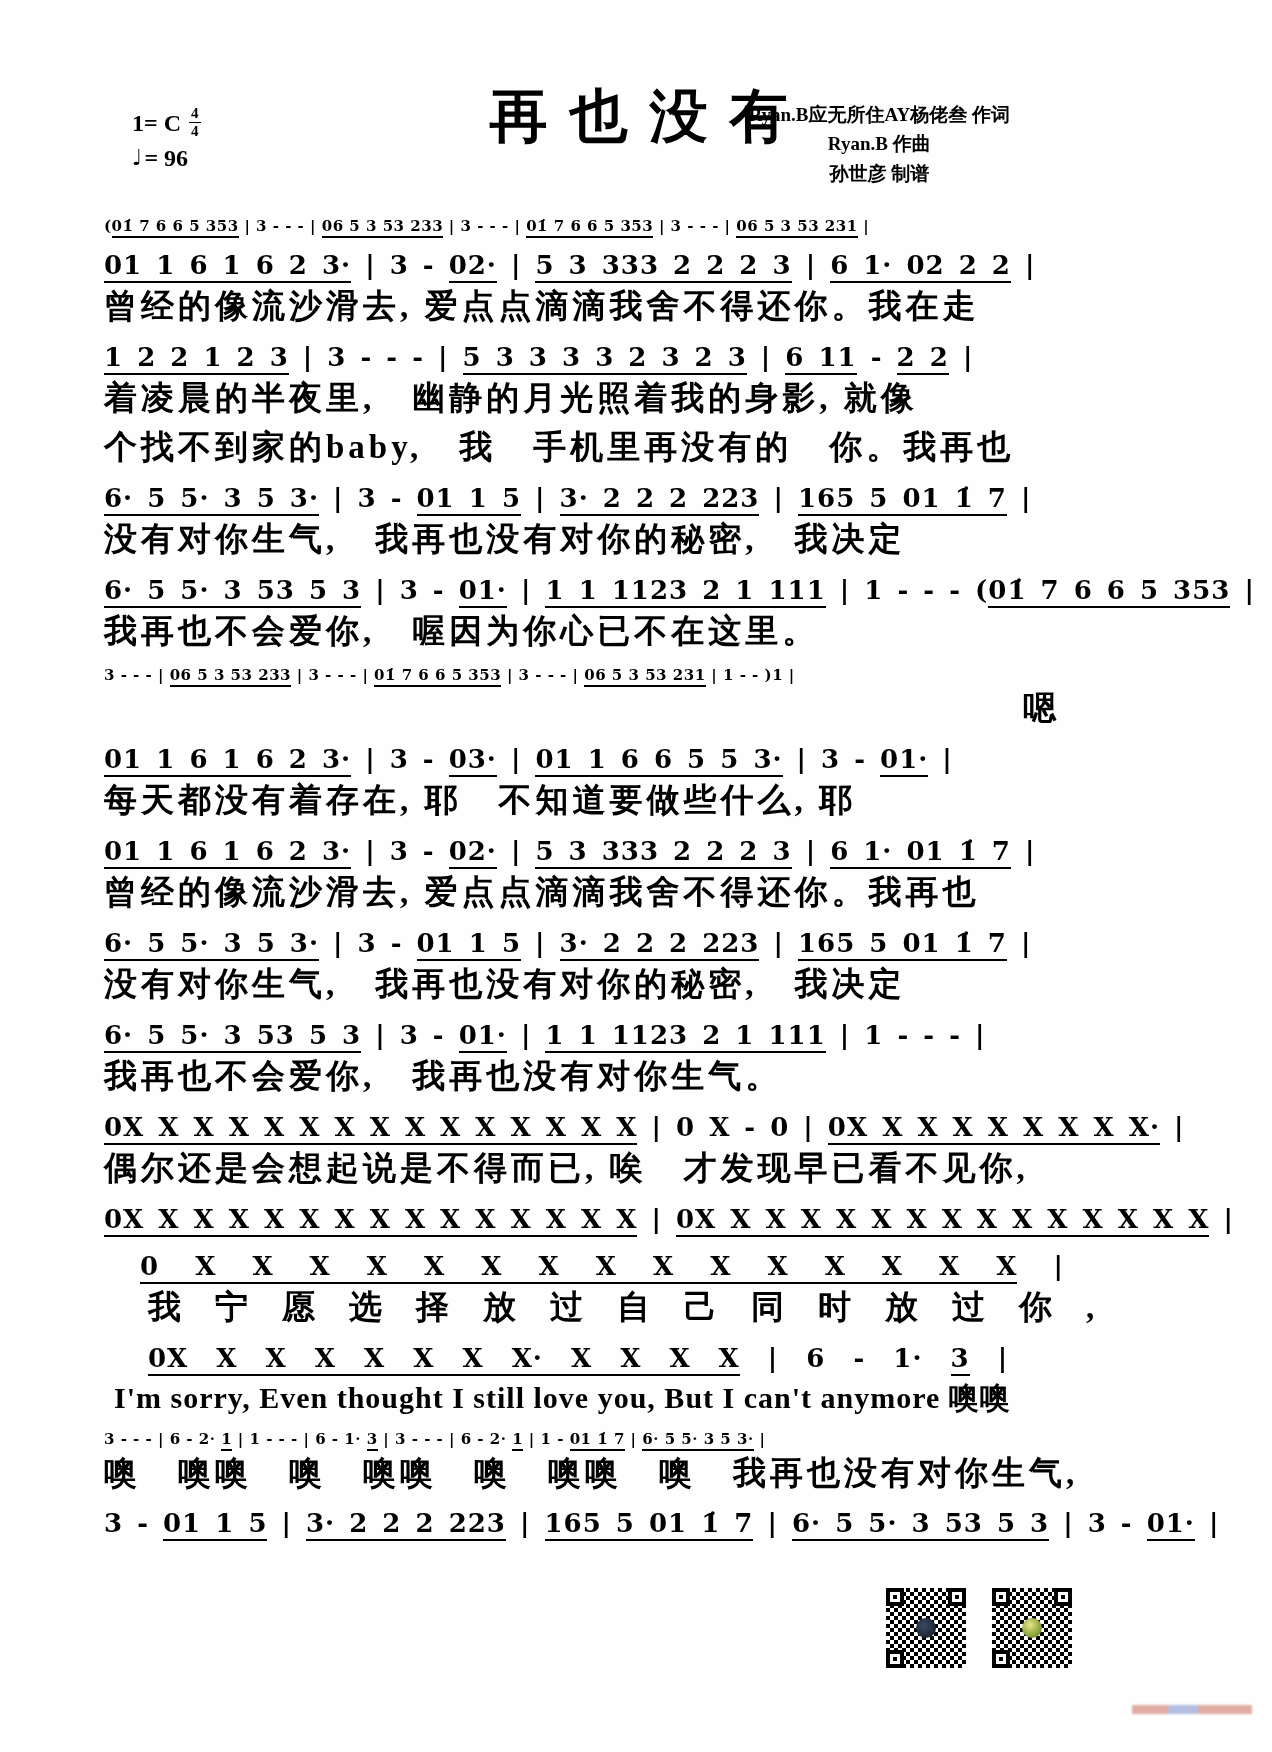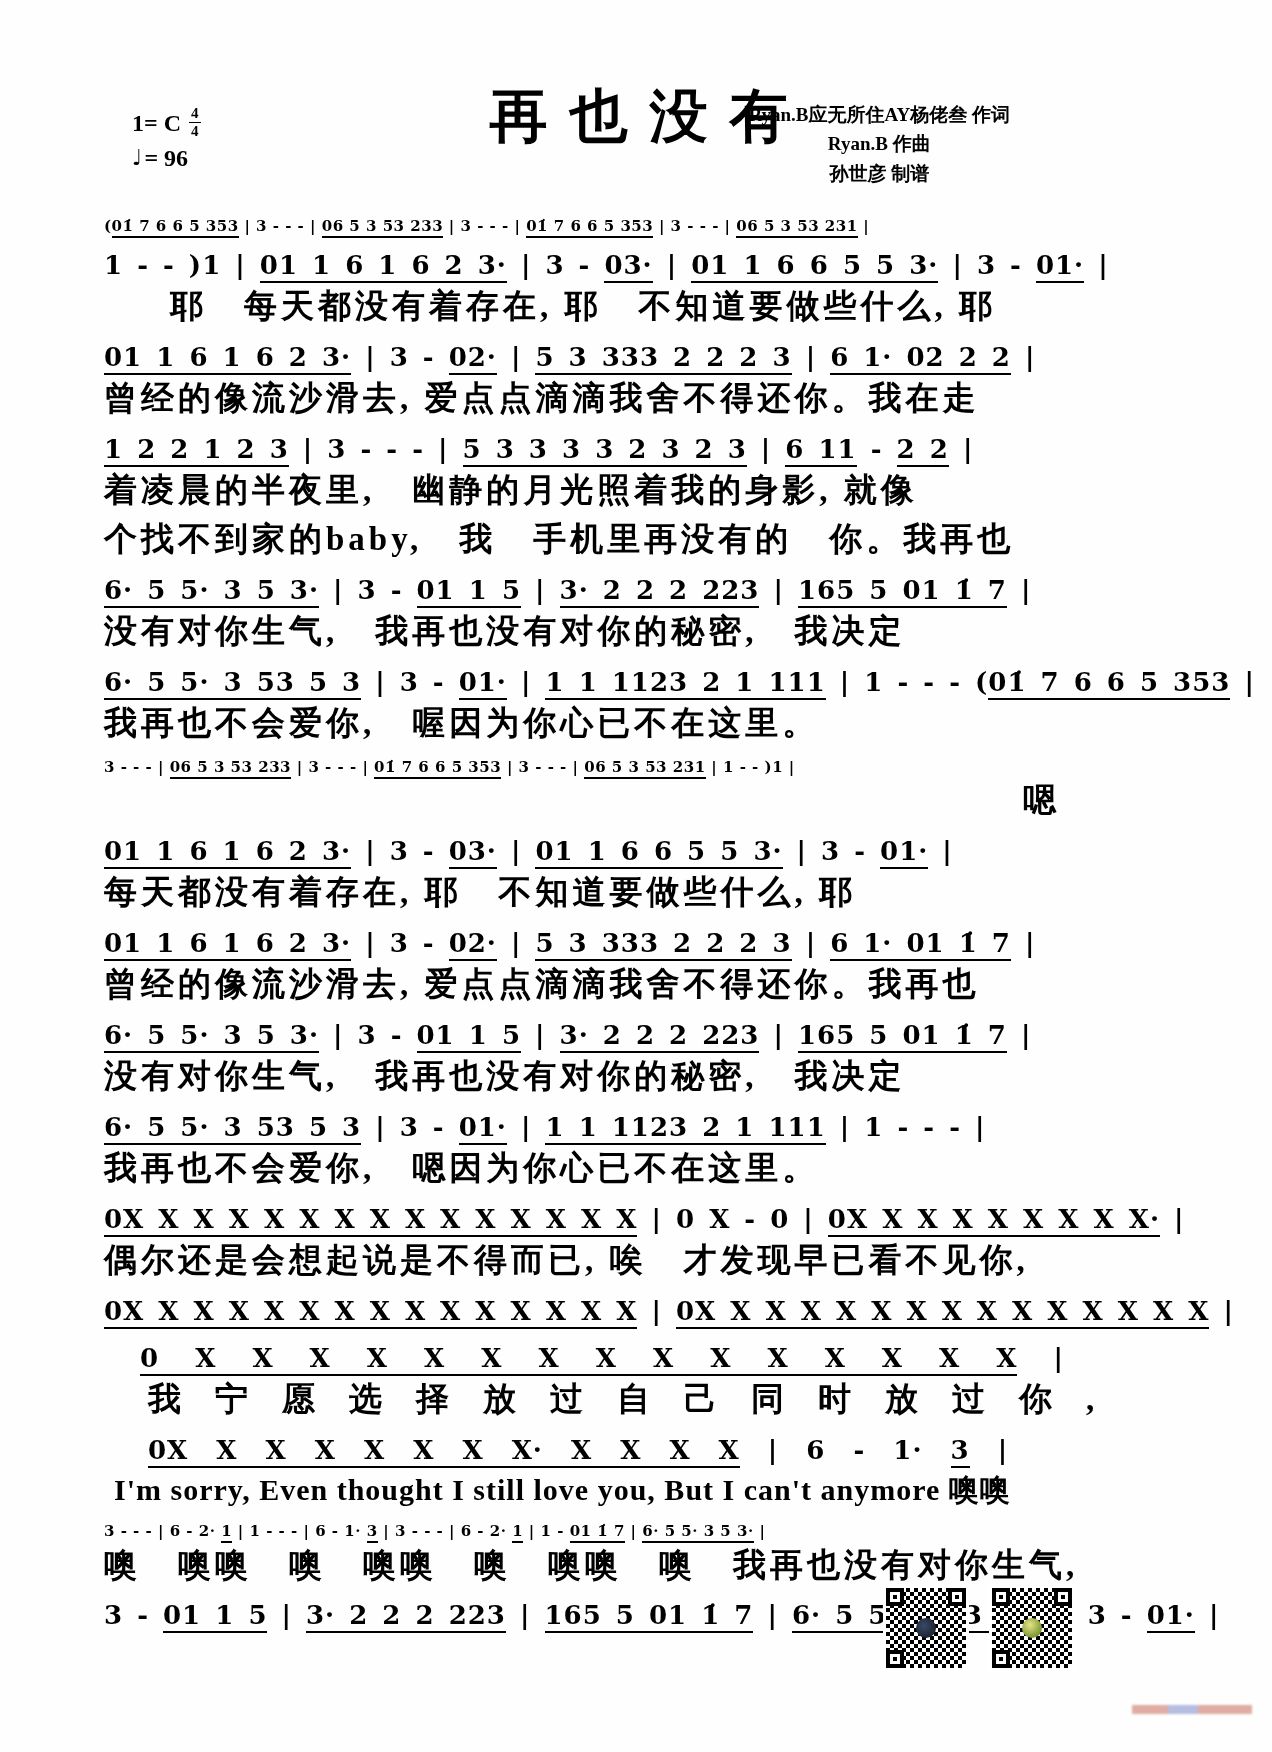--- a/index.html
+++ b/index.html
@@ -93,24 +93,20 @@
       <div>Ryan.B 作曲</div>
       <div>孙世彦 制谱</div>
     </div>
   </div>
 
   <div class="score">
       <div class="line">
         <div class="notes dense">(<span class="u">01̇ 7 6 6 5 353</span> | 3 - - - | <span class="u">06 5 3 53 233</span> | 3 - - - | <span class="u">01̇ 7 6 6 5 353</span> | 3 - - - | <span class="u">06 5 3 53 231</span> |</div>
       </div>
       <div class="line">
-        <div class="notes">1 - - )1 | <span class="u">01 1 6 1 6 2 3·</span> | 3 - <span class="u">03·</span> | <span class="u">01 1 6 6 5 5 3·</span> | 3 - <span class="u">01·</span> |</div>
-        <div class="lyrics indent">耶　每天都没有着存在, 耶　不知道要做些什么, 耶</div>
-      </div>
-      <div class="line">
         <div class="notes"><span class="u">01 1 6 1 6 2 3·</span> | 3 - <span class="u">02·</span> | <span class="u">5 3 333 2 2 2 3</span> | <span class="u">6 1· 02 2 2</span> |</div>
         <div class="lyrics">曾经的像流沙滑去, 爱点点滴滴我舍不得还你。我在走</div>
       </div>
       <div class="line">
         <div class="notes"><span class="u">1 2 2 1 2 3</span> | 3 - - - | <span class="u">5 3 3 3 3 2 3 2 3</span> | <span class="u">6 11</span> - <span class="u">2 2</span> |</div>
         <div class="lyrics">着凌晨的半夜里,　幽静的月光照着我的身影, 就像</div>
       </div>
       <div class="line">
         <div class="lyrics">个找不到家的baby,　我　手机里再没有的　你。我再也</div>
       </div>
@@ -133,21 +129,21 @@
       <div class="line">
         <div class="notes"><span class="u">01 1 6 1 6 2 3·</span> | 3 - <span class="u">02·</span> | <span class="u">5 3 333 2 2 2 3</span> | <span class="u">6 1· 01 1̇ 7</span> |</div>
         <div class="lyrics">曾经的像流沙滑去, 爱点点滴滴我舍不得还你。我再也</div>
       </div>
       <div class="line">
         <div class="notes"><span class="u">6· 5 5· 3 5 3·</span> | 3 - <span class="u">01 1 5</span> | <span class="u">3· 2 2 2 223</span> | <span class="u">165 5 01 1̇ 7</span> |</div>
         <div class="lyrics">没有对你生气,　我再也没有对你的秘密,　我决定</div>
       </div>
       <div class="line">
         <div class="notes"><span class="u">6· 5 5· 3 53 5 3</span> | 3 - <span class="u">01·</span> | <span class="u">1 1 1123 2 1 111</span> | 1 - - - |</div>
-        <div class="lyrics">我再也不会爱你,　嗯因为你心已不在这里。</div>
+        <div class="lyrics">我再也不会爱你,　我再也没有对你生气。</div>
       </div>
       <div class="line">
         <div class="notes"><span class="u">0X X X X X X X X X X X X X X X</span> | 0 X - 0 | <span class="u">0X X X X X X X X X·</span> |</div>
         <div class="lyrics">偶尔还是会想起说是不得而已, 唉　才发现早已看不见你,</div>
       </div>
       <div class="line">
         <div class="notes"><span class="u">0X X X X X X X X X X X X X X X</span> | <span class="u">0X X X X X X X X X X X X X X X</span> |</div>
       </div>
       <div class="line">
         <div class="notes wide"><span class="u">0 X X X X X X X X X X X X X X X</span> |</div>

